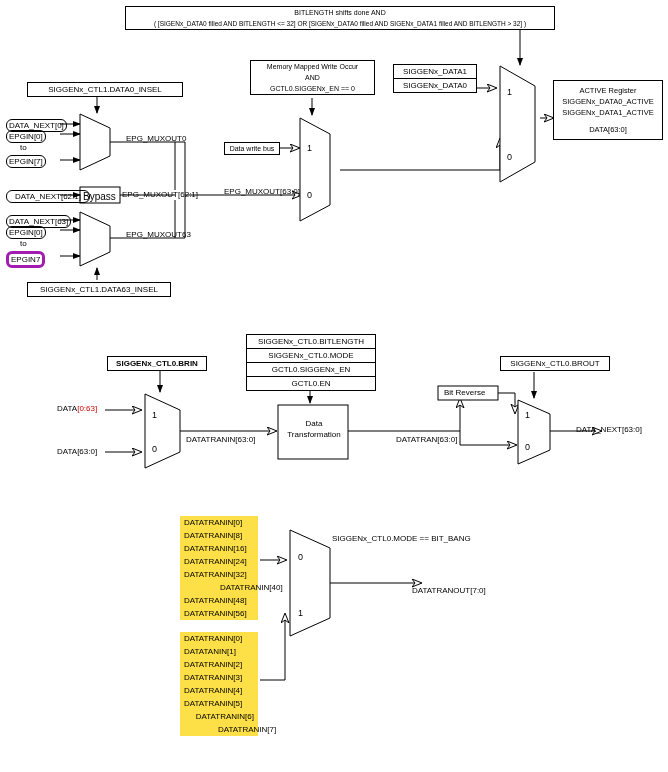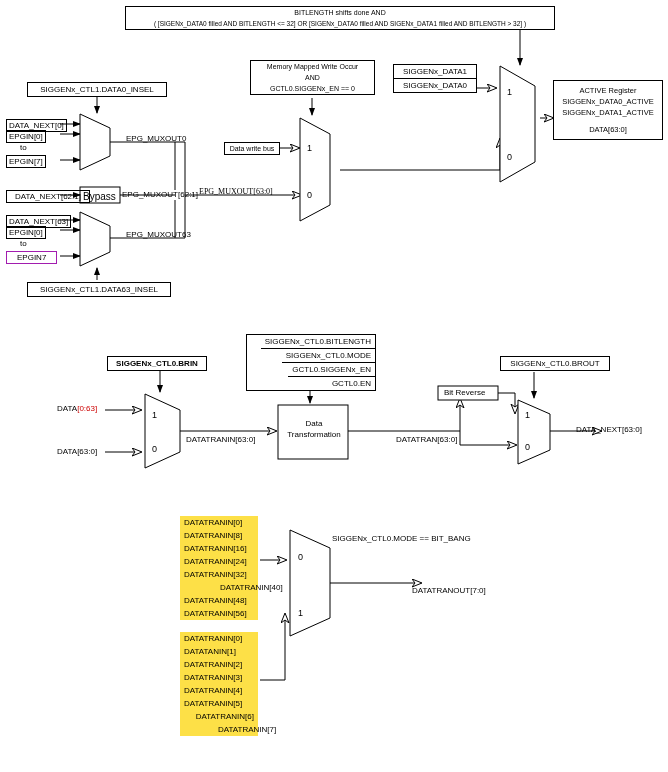--- a/index.html
+++ b/index.html
@@ -25,20 +25,21 @@
     border-bottom: 1px solid #000;
     padding: 2px 4px;
     text-align: center;
     white-space: nowrap;
   }
   .row:last-child { border-bottom: none; }
   .label {
     position: absolute;
     font-size: 8px;
     white-space: nowrap;
+    border-radius: 6px;
   }
   .shaded { background: #fde047; }
   .hl { color: #c00; }
   .muxlabel { font-size: 9px; }
 </style>
 </head>
 <body>
 
 <svg width="668" height="772">
   <defs>
@@ -163,58 +164,58 @@
   <div style="padding:1px;">SIGGENx_DATA0_ACTIVE</div>
   <div style="padding:1px;">SIGGENx_DATA1_ACTIVE</div>
   <div style="height:6px;"></div>
   <div style="padding:1px;">DATA[63:0]</div>
 </div>
 
 <div class="box" style="left:224px; top:142px; width:56px; font-size:7px;">
   <div class="row" style="border:none;">Data write bus</div>
 </div>
 
-<div class="box" style="left:27px; top:82px; width:140px;">
+<div class="box" style="left:27px; top:82px; width:156px;">
   <div class="row" style="border:none;">SIGGENx_CTL1.DATA0_INSEL</div>
 </div>
 <div class="box" style="left:27px; top:282px; width:144px;">
   <div class="row" style="border:none;">SIGGENx_CTL1.DATA63_INSEL</div>
 </div>
 
 <div class="label" style="left:6px; top:119px; border:1px solid #000; padding:1px 2px;">DATA_NEXT[0]</div>
 <div class="label" style="left:6px; top:130px; border:1px solid #000; padding:1px 2px;">EPGIN[0]</div>
 <div class="label" style="left:20px; top:143px;">to</div>
 <div class="label" style="left:6px; top:155px; border:1px solid #000; padding:1px 2px;">EPGIN[7]</div>
 
 <div class="label" style="left:6px; top:190px; border:1px solid #000; padding:1px 8px;">DATA_NEXT[62:1]</div>
 <div class="label" style="left:83px; top:191px; font-size:10px;">Bypass</div>
 
 <div class="label" style="left:6px; top:215px; border:1px solid #000; padding:1px 2px;">DATA_NEXT[63]</div>
 <div class="label" style="left:6px; top:226px; border:1px solid #000; padding:1px 2px;">EPGIN[0]</div>
 <div class="label" style="left:20px; top:239px;">to</div>
-<div class="label" style="left:6px; top:251px; border:1px solid #a21caf; padding:1px 10px;">EPGIN7</div>
+<div class="label" style="left:6px; top:251px; border:3px solid #a21caf; padding:1px 2px;">EPGIN7</div>
 
 <div class="label" style="left:126px; top:134px;">EPG_MUXOUT0</div>
 <div class="label" style="left:122px; top:190px;">EPG_MUXOUT[62:1]</div>
 <div class="label" style="left:126px; top:230px;">EPG_MUXOUT63</div>
-<div class="label" style="left:199px; top:187px;font-family:Liberation Serif, serif;">EPG_MUXOUT[63:0]</div>
+<div class="label" style="left:224px; top:187px;">EPG_MUXOUT[63:0]</div>
 
 <div class="box" style="left:107px; top:356px; width:100px;font-weight:bold;">
   <div class="row" style="border:none;">SIGGENx_CTL0.BRIN</div>
 </div>
 
 <div class="label" style="left:57px; top:404px;">
   <span>DATA</span><span class="hl" title="DATA[0:63]">[0:63]</span>
 </div>
 <div class="label" style="left:57px; top:447px;">DATA[63:0]</div>
 <div class="label" style="left:186px; top:435px;">DATATRANIN[63:0]</div>
 
 <div class="label" style="left:286px; top:418px; width:56px; text-align:center; font-size:8px; line-height:11px;">Data<br>Transformation</div>
 
-<div class="box" style="left:246px; top:334px; width:130px;align-items:flex-end;">
+<div class="box" style="left:246px; top:334px; width:130px;">
   <div class="row">SIGGENx_CTL0.BITLENGTH</div>
   <div class="row">SIGGENx_CTL0.MODE</div>
   <div class="row">GCTL0.SIGGENx_EN</div>
   <div class="row">GCTL0.EN</div>
 </div>
 
 <div class="box" style="left:480px; top:356px; width:110px;margin-left:20px;">
   <div class="row" style="border:none;">SIGGENx_CTL0.BROUT</div>
 </div>
 

